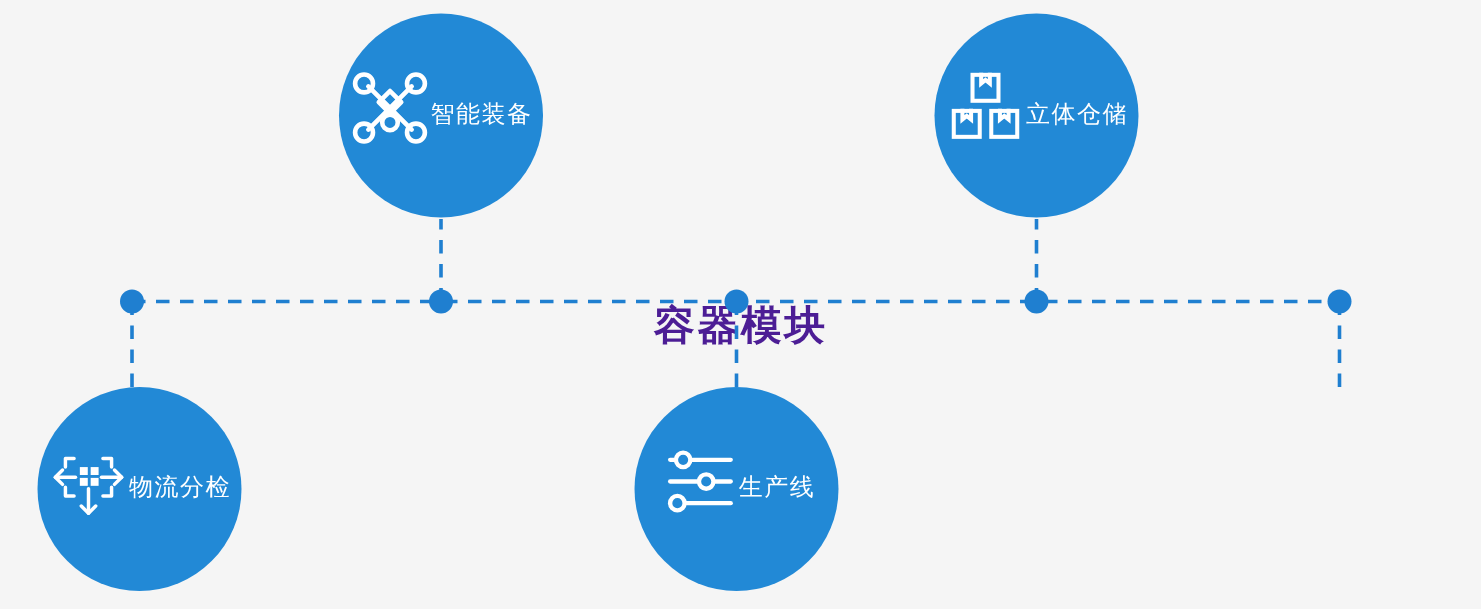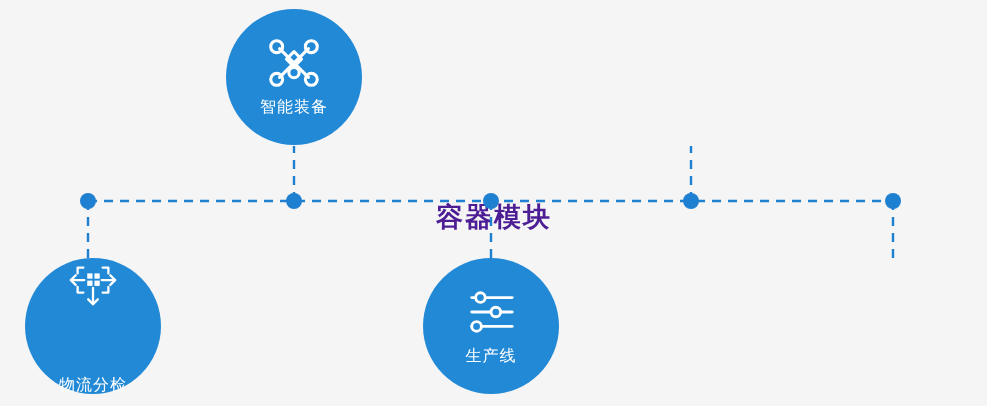--- a/index.html
+++ b/index.html
@@ -60,21 +60,21 @@
   
   .bubble {
     position: absolute;
     width: 136px;
     height: 136px;
     margin-left: -68px;
     margin-top: -68px;
     border-radius: 50%;
     background: #2289d6;
     display: flex;
-    flex-direction: column;
+    flex-direction: row;
     align-items: center;
     justify-content: center;
     box-sizing: border-box;
   }
   .bubble .ico {
     width: 54px;
     height: 50px;
     display: block;
     margin-bottom: 10px;
   }
@@ -120,22 +120,36 @@
       <circle cx="10" cy="9" r="6.2"></circle>
       <circle cx="46" cy="9" r="6.2"></circle>
       <circle cx="10" cy="43" r="6.2"></circle>
       <circle cx="46" cy="43" r="6.2"></circle>
       <rect x="22.5" y="16.5" width="11" height="11" transform="rotate(45 28 22)"></rect>
       <circle cx="28" cy="36" r="5.4"></circle>
     </svg>
     <div class="cap">智能装备</div>
   </div>
 
+  <div class="bubble" style="left:691px; top:77px;">
+    <svg class="ico" viewBox="0 0 56 52" xmlns="http://www.w3.org/2000/svg" fill="none" stroke="#ffffff" stroke-width="2.8" stroke-linecap="square" stroke-linejoin="miter">
 
-  <div class="bubble" style="left:93px; top:326px;justify-content:space-between;">
+      <rect x="19" y="3" width="18" height="18"></rect>
+      <polyline points="25,3 25,9 28,6.5 31,9 31,3"></polyline>
+
+      <rect x="6" y="28" width="18" height="18"></rect>
+      <polyline points="12,28 12,34 15,31.5 18,34 18,28"></polyline>
+
+      <rect x="32" y="28" width="18" height="18"></rect>
+      <polyline points="38,28 38,34 41,31.5 44,34 44,28"></polyline>
+    </svg>
+    <div class="cap">立体仓储</div>
+  </div>
+
+  <div class="bubble" style="left:93px; top:326px;">
     <svg class="ico" viewBox="0 0 56 52" xmlns="http://www.w3.org/2000/svg" fill="none" stroke="#ffffff" stroke-width="2.4" stroke-linecap="round" stroke-linejoin="round">
 
       <polyline points="18,10 12,10 12,16"></polyline>
       <polyline points="38,10 44,10 44,16"></polyline>
       <polyline points="12,30 12,36 18,36"></polyline>
       <polyline points="44,30 44,36 38,36"></polyline>
 
       <rect x="22" y="16" width="5.5" height="5.5" fill="#ffffff" stroke="none"></rect>
       <rect x="29.5" y="16" width="5.5" height="5.5" fill="#ffffff" stroke="none"></rect>
       <rect x="22" y="23.5" width="5.5" height="5.5" fill="#ffffff" stroke="none"></rect>

